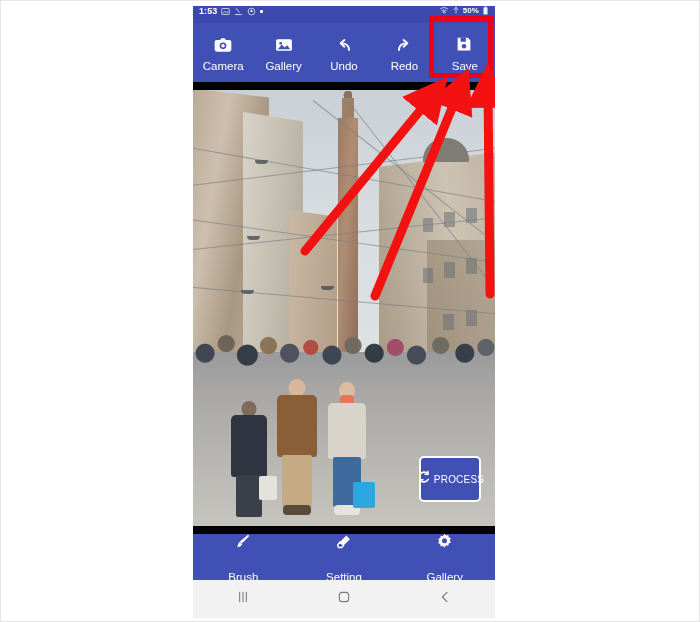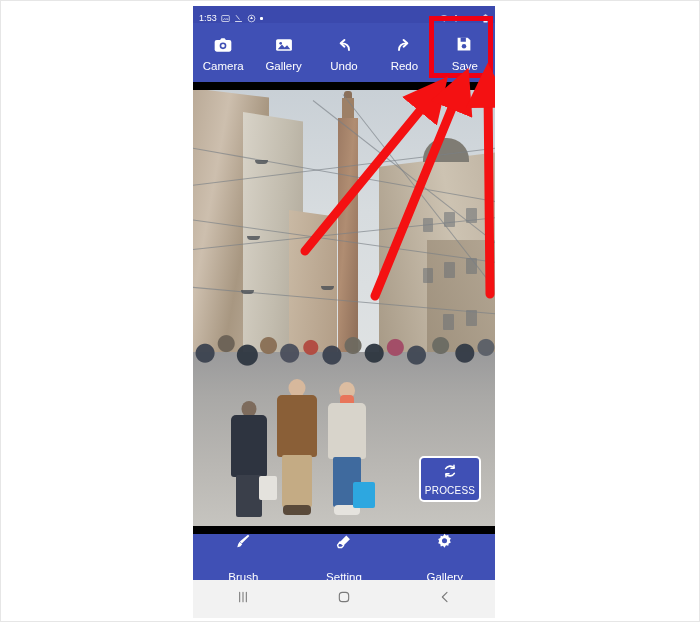--- a/index.html
+++ b/index.html
@@ -32,24 +32,25 @@
     overflow: hidden;
   }
 
   
   #status-bar {
     position: relative;
     height: 17px;
     background: #3b49ad;
     color: #ffffff;
     display: flex;
-    align-items: flex-end;
+    align-items: flex-start;
     padding: 0 6px;
     font-size: 9px;
     letter-spacing: 0.1px;
+    font-weight: bold;
   }
   #status-left { display: flex; align-items: center; gap: 4px; }
   #status-right {
     margin-left: auto;
     display: flex;
     align-items: center;
     gap: 3px;
     font-size: 8px;
   }
   .sb-ico { display: inline-flex; align-items: center; opacity: .92; }
@@ -195,21 +196,21 @@
   #process-btn {
     position: absolute;
     right: 14px;
     bottom: 24px;
     width: 62px;
     height: 46px;
     background: #4050b5;
     border: 2px solid #ffffff;
     border-radius: 5px;
     display: flex;
-    flex-direction: column;
+    flex-direction: row;
     align-items: center;
     justify-content: center;
     gap: 2px;
     color: #ffffff;
   }
   #process-btn .p-label { font-size: 10px; letter-spacing: .2px; }
 
   
   #help-badge {
     position: absolute;

